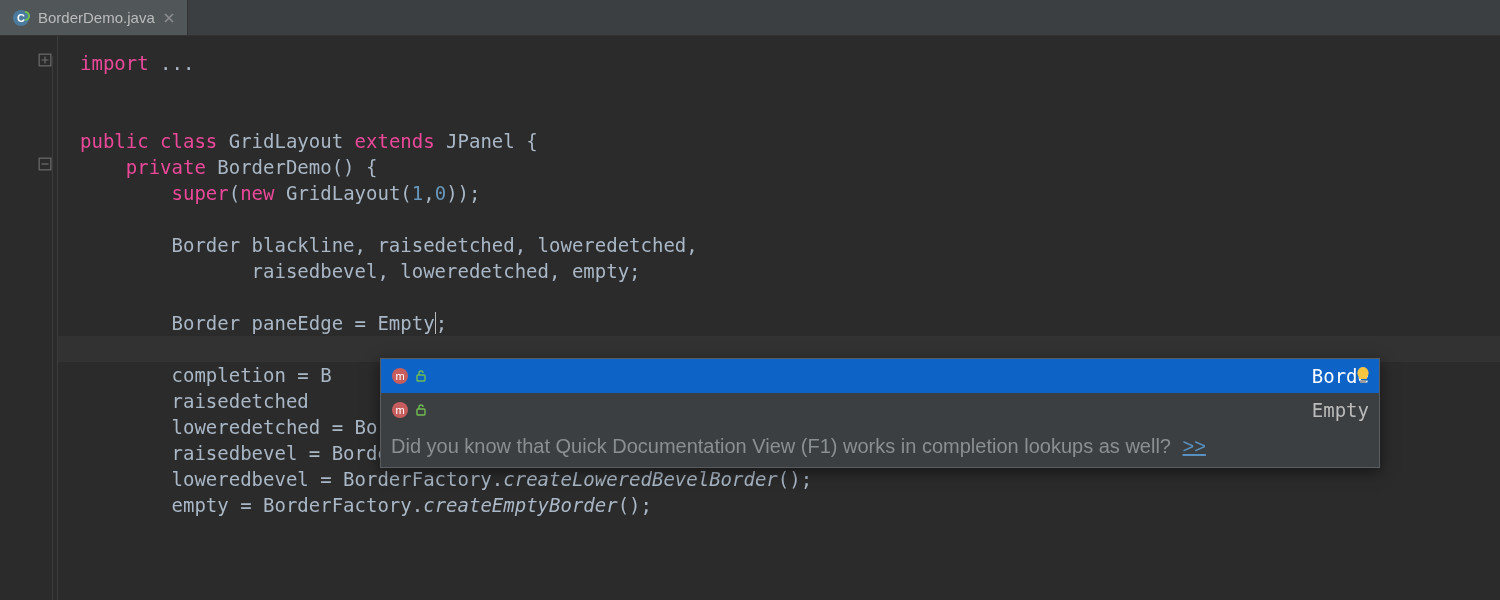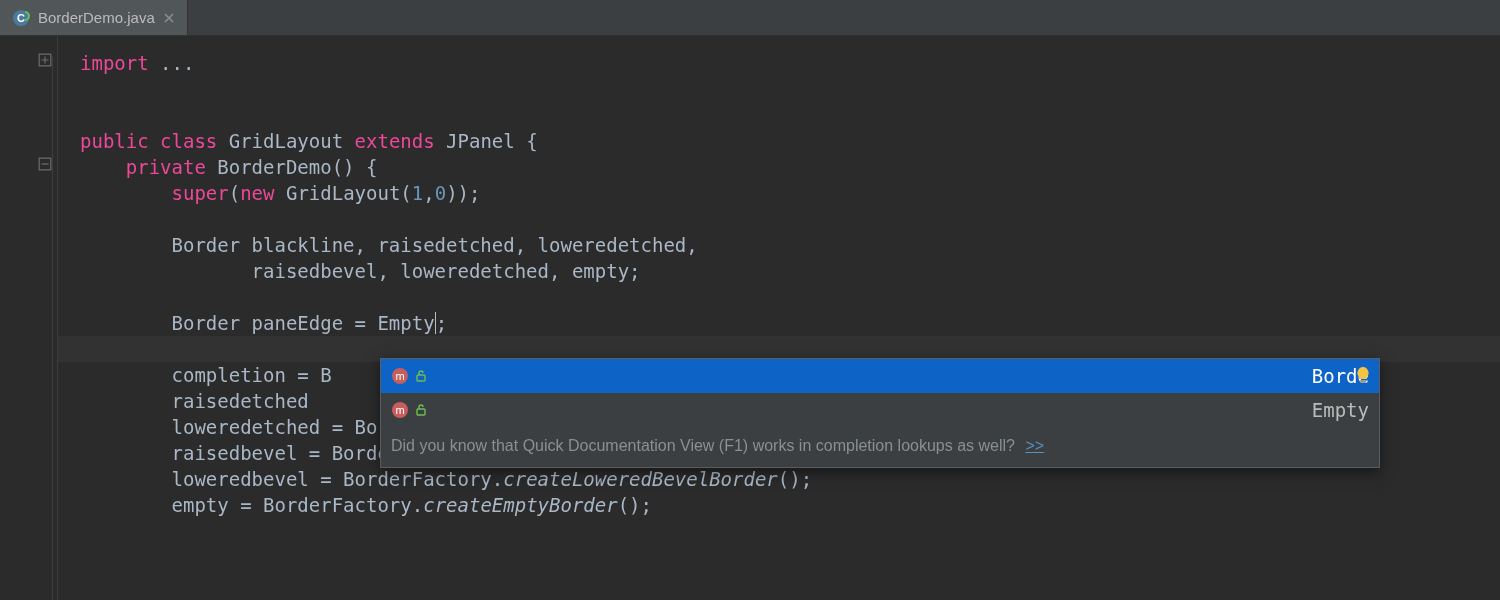--- a/index.html
+++ b/index.html
@@ -27,21 +27,21 @@
   .fold-line { position: absolute; left: 52px; top: 20px; bottom: 0; width: 1px; background: #3a3c3e; }
 
   
   .popup { position: absolute; background: #3c3f41; border: 1px solid #5a5d5f; box-shadow: 0 4px 14px rgba(0,0,0,.5); color: #bbbbbb; font-size: 19px; line-height: 30px; }
   .popup-row { display: flex; align-items: center; height: 34px; padding: 0 10px; gap: 6px; white-space: nowrap; overflow: hidden; }
   .popup-row.selected { background: #0d63c6; color: #ffffff; }
   .popup-row .match { color: #c774b2; font-weight: 500; }
   .popup-row.selected .match { color: #ffb6ec; }
   .popup-row .ret { margin-left: auto; padding-left: 24px; }
   .row-icon { width: 18px; height: 18px; flex: 0 0 18px; }
-  .hint { padding: 4px 10px 6px; font-family: "Helvetica Neue", Arial, sans-serif; font-size: 16px; color: #8a8f91; }
+  .hint { padding: 4px 10px 6px; font-family: "Helvetica Neue", Arial, sans-serif; font-size: 20px; color: #8a8f91; }
   .hint .link { color: #5891c0; text-decoration: underline; margin-left: 6px; }
   .bulb { position: absolute; right: 6px; top: 6px; width: 20px; height: 20px; }
 </style>
 </head>
 <body>
 
 <div class="window">
 
   <div class="tabbar">
     <div class="tab">

